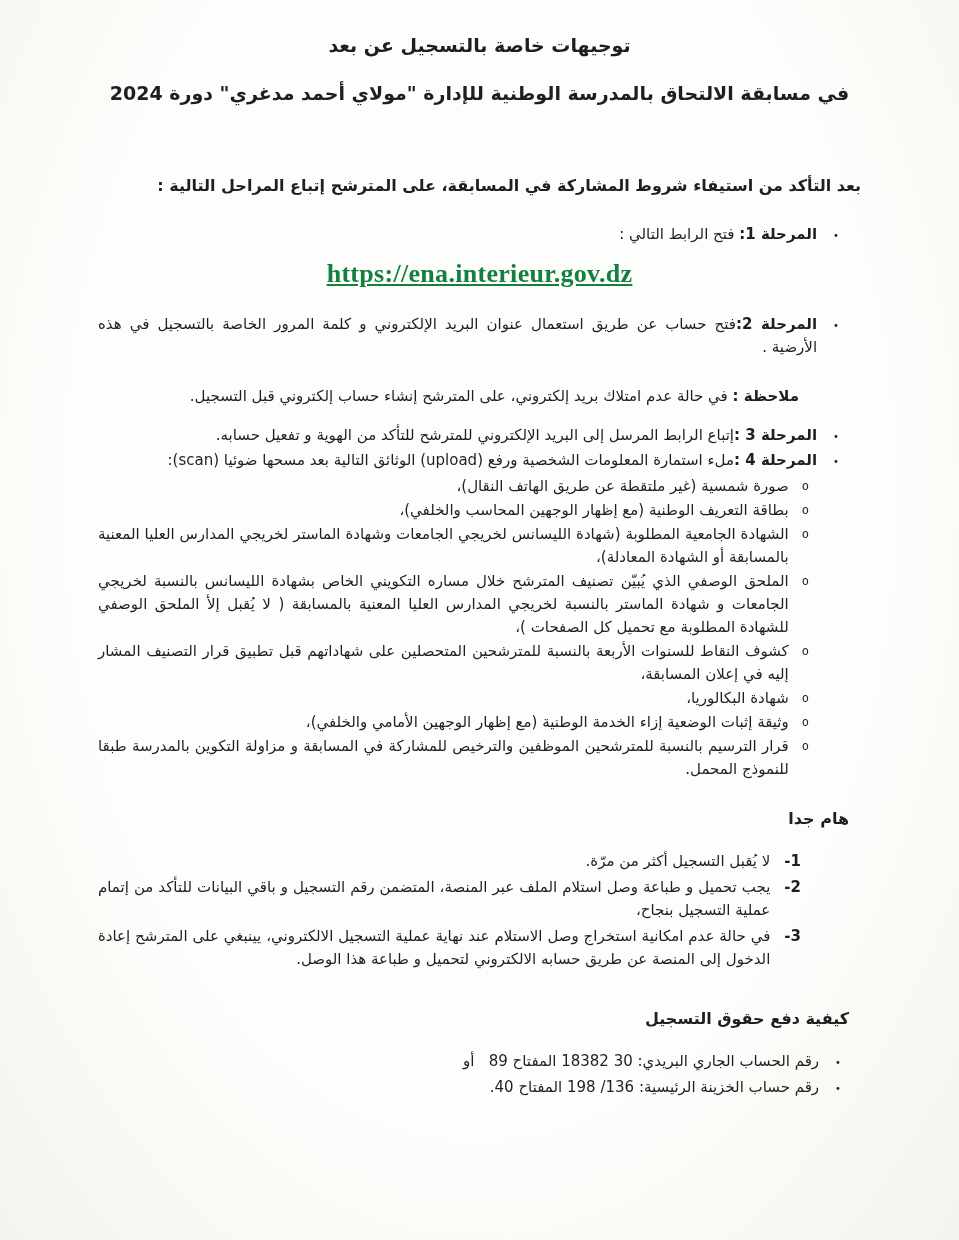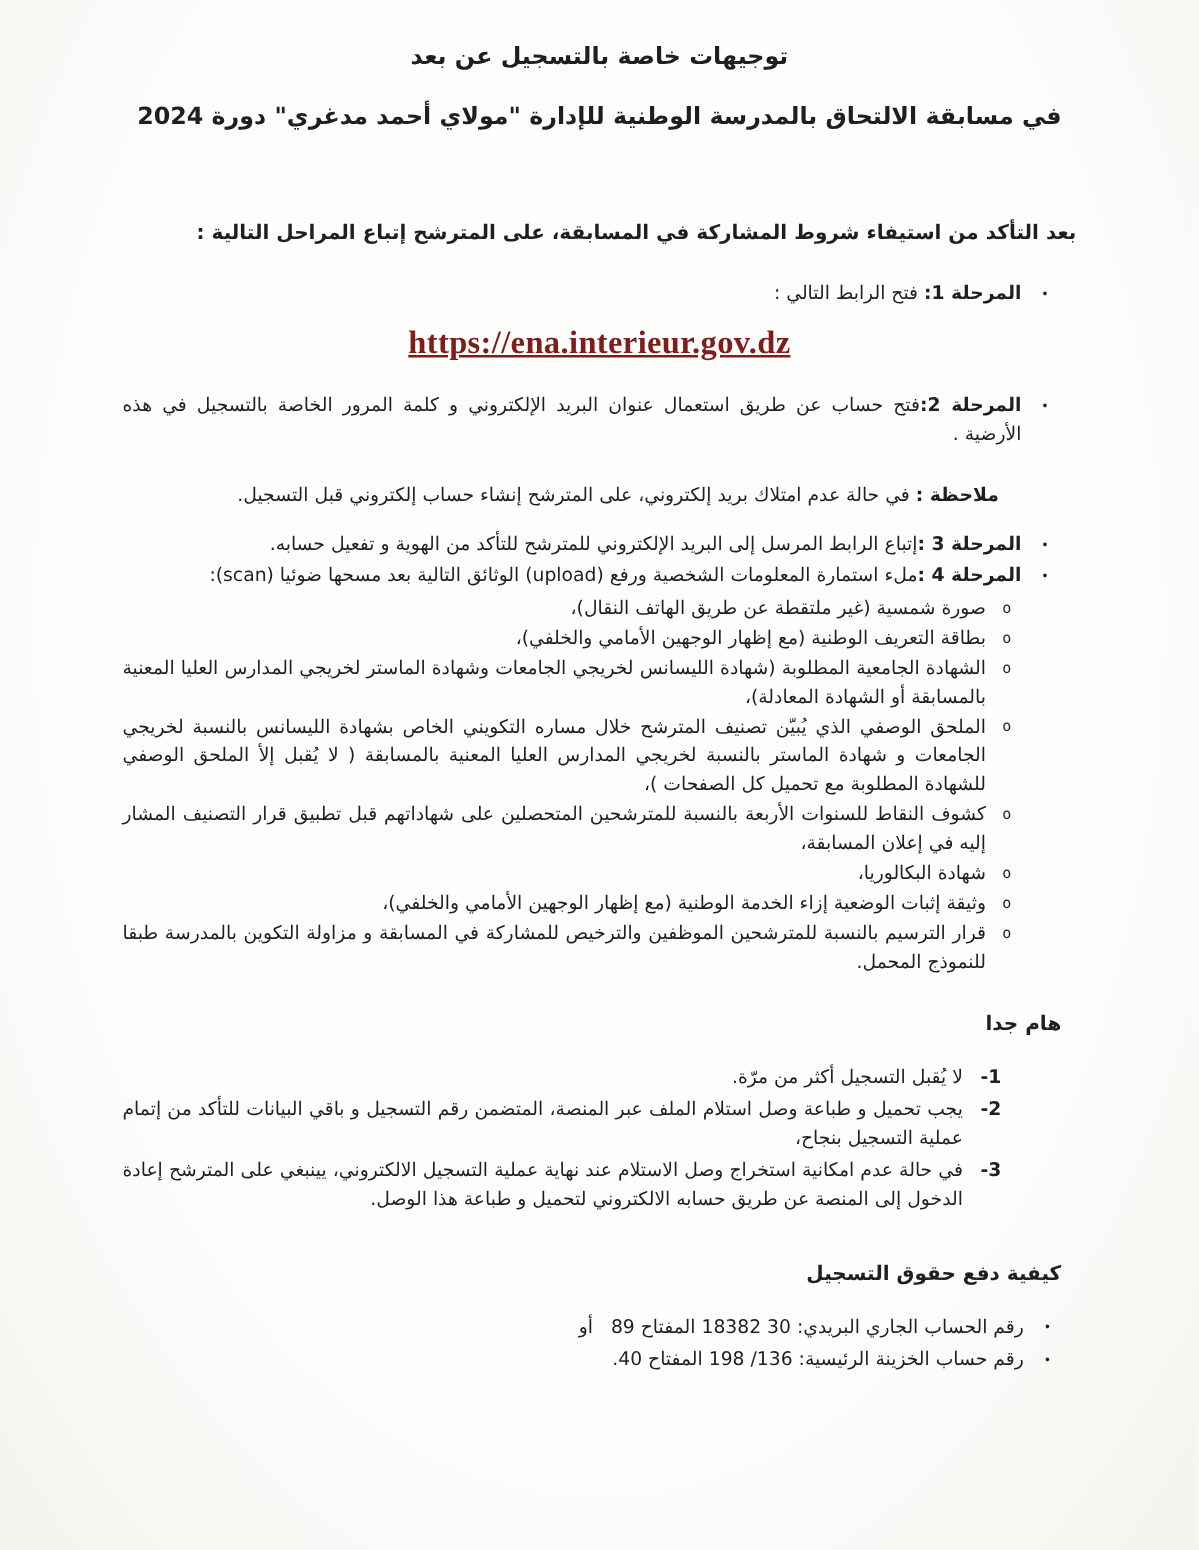--- a/index.html
+++ b/index.html
@@ -37,21 +37,21 @@
   .steps-li{padding-right:22px;gap:16px;}
   .step1{margin-top:28px;}
   .step2{margin-top:24px;}
   .step3{margin-top:16px;}
   .step4{margin-top:1px;}
   .step-label{font-weight:bold;}
   .url-line{margin:12px 0 0 0;text-align:center;}
   .url-line a{
     font-family:"Liberation Serif",serif;
     font-size:26px;font-weight:bold;
-    color:#7f1d1d;text-decoration:underline;
+    color:#15803d;text-decoration:underline;
     letter-spacing:.3px;
   }
   .note{
     margin:26px 0 0 0;
     padding-right:62px;
     font-size:15px;line-height:23px;
     text-align:right;
   }
   .note b{font-weight:bold;text-align:right;}
   .sublist{margin-top:2px;}
@@ -113,21 +113,21 @@
     <p><b class="step-label">المرحلة 4 :</b><span>ملء استمارة المعلومات الشخصية ورفع (upload) الوثائق التالية بعد مسحها ضوئيا (scan):</span></p>
   </div>
 
   <div class="sublist">
     <div class="li sub-li">
       <span class="circle">o</span>
       <p>صورة شمسية (غير ملتقطة عن طريق الهاتف النقال)،</p>
     </div>
     <div class="li sub-li">
       <span class="circle">o</span>
-      <p>بطاقة التعريف الوطنية (مع إظهار الوجهين الأمامي والخلفي)،</p>
+      <p>بطاقة التعريف الوطنية (مع إظهار الوجهين المحاسب والخلفي)،</p>
     </div>
     <div class="li sub-li">
       <span class="circle">o</span>
       <p>الشهادة الجامعية المطلوبة (شهادة الليسانس لخريجي الجامعات وشهادة الماستر لخريجي المدارس العليا المعنية بالمسابقة أو الشهادة المعادلة)،</p>
     </div>
     <div class="li sub-li">
       <span class="circle">o</span>
       <p>الملحق الوصفي الذي يُبيّن تصنيف المترشح خلال مساره التكويني الخاص بشهادة الليسانس بالنسبة لخريجي الجامعات و شهادة الماستر بالنسبة لخريجي المدارس العليا المعنية بالمسابقة ( لا يُقبل إلأ الملحق الوصفي للشهادة المطلوبة مع تحميل كل الصفحات )،</p>
     </div>
     <div class="li sub-li">

